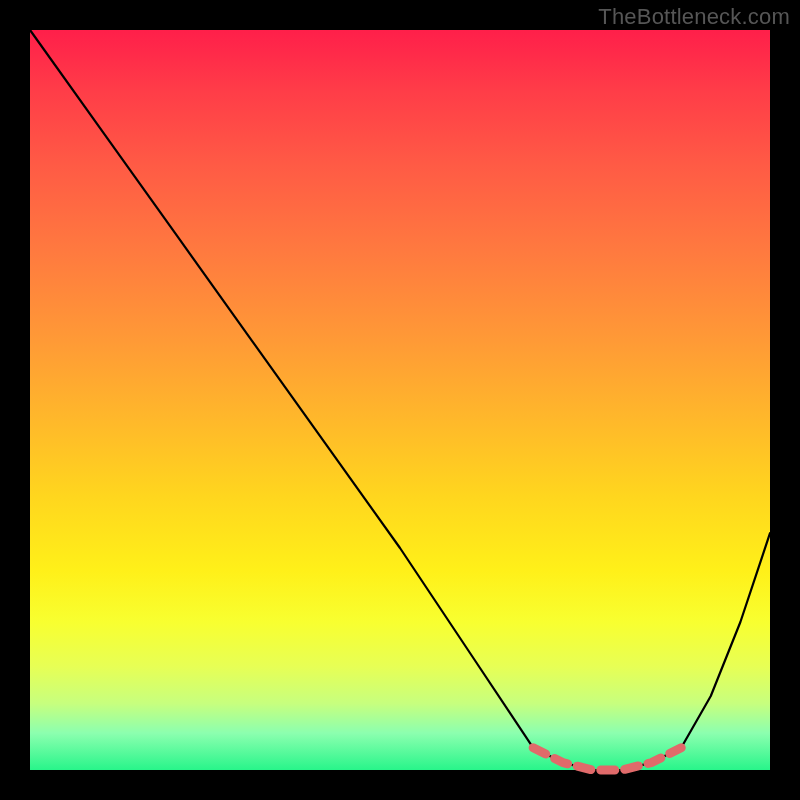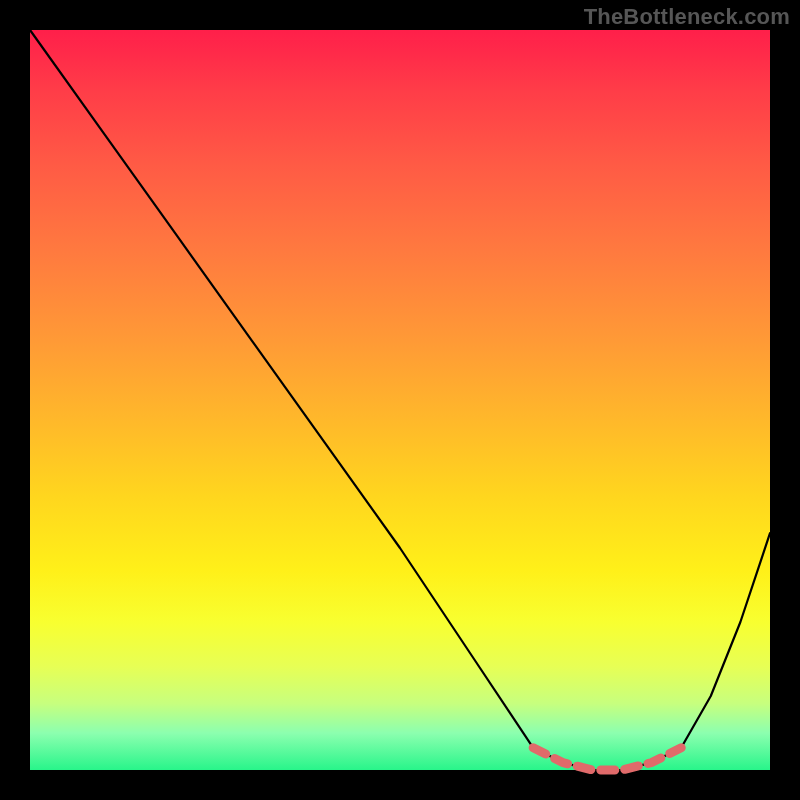--- a/index.html
+++ b/index.html
@@ -9,21 +9,21 @@
     width: 800px;
     height: 800px;
     background: #000;
   }
   .watermark {
     position: absolute;
     top: 4px;
     right: 10px;
     font-family: Arial, Helvetica, sans-serif;
     font-size: 22px;
-    font-weight: bold;
+    font-weight: normal;
     color: #565656;
     letter-spacing: 0.2px;
     user-select: none;
   }
   .plot {
     position: absolute;
     left: 30px;
     top: 30px;
     width: 740px;
     height: 740px;

